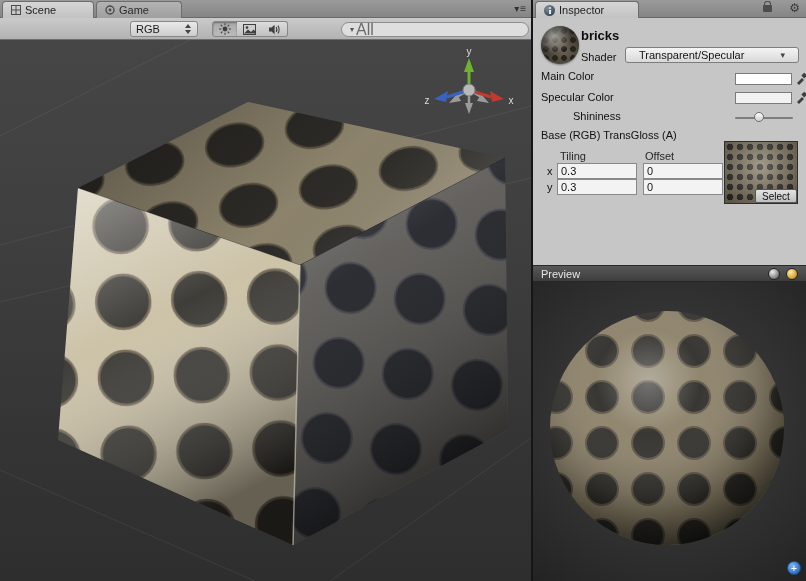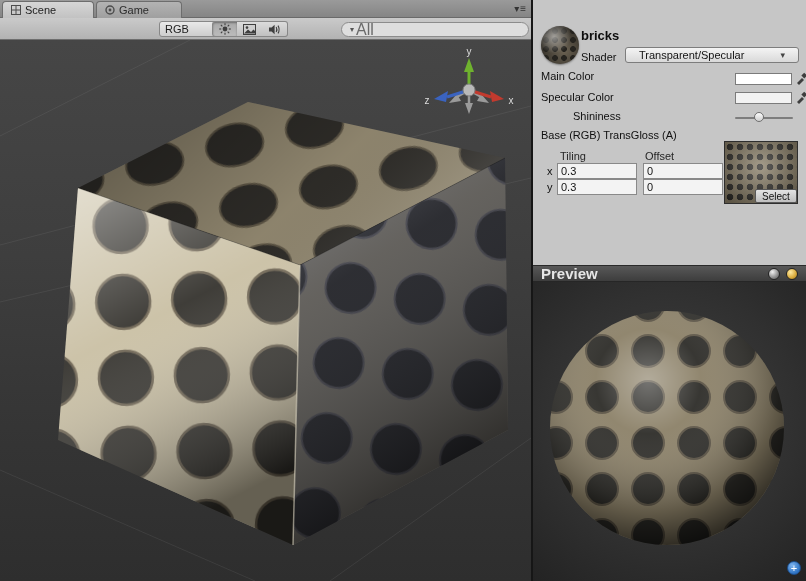--- a/index.html
+++ b/index.html
@@ -21,21 +21,21 @@
   .tab-scene { left:2px; width:92px; }
   .tab-game { left:96px; width:86px; }
   .panel-menu { position:absolute; right:4px; top:3px; font-size:10px; color:#333; letter-spacing:1px; cursor:pointer; }
 
   .toolbar { position:absolute; top:18px; left:0; right:0; height:22px;
     background:linear-gradient(#cacaca,#b2b2b2); border-bottom:1px solid #6e6e6e; }
   .dropdown { position:absolute; top:3px; height:16px; display:flex; align-items:center;
     justify-content:space-between; padding:0 5px; font-size:11px; color:#1c1c1c;
     background:linear-gradient(#e9e9e9,#cdcdcd); border:1px solid #878787; border-radius:3px; }
   .dd-textured { left:4px; width:120px; }
-  .dd-rgb { left:130px; width:68px;margin-left:29px; }
+  .dd-rgb { left:130px; width:68px; }
   .updown { display:inline-block; width:7px; height:10px; position:relative; }
   .updown::before { content:""; position:absolute; left:0; top:0; border-left:3.5px solid transparent;
     border-right:3.5px solid transparent; border-bottom:4px solid #444; }
   .updown::after { content:""; position:absolute; left:0; bottom:0; border-left:3.5px solid transparent;
     border-right:3.5px solid transparent; border-top:4px solid #444; }
   .tgl { position:absolute; top:3px; width:26px; height:16px; display:flex; align-items:center; justify-content:center;
     background:linear-gradient(#dcdcdc,#c0c0c0); border:1px solid #878787; }
   .tgl.pressed { background:linear-gradient(#a8a8a8,#bcbcbc); box-shadow:inset 0 1px 2px rgba(0,0,0,.35); }
   .btn-light { left:212px; border-radius:3px 0 0 3px; }
   .btn-skybox { left:237px; border-left:none; }
@@ -93,21 +93,21 @@
     background-image:radial-gradient(circle at 50% 40%, rgba(255,255,255,.25), rgba(0,0,0,.3) 90%),
       radial-gradient(circle at 5px 5px, #2c2a26 0 3px, rgba(0,0,0,0) 3.6px);
     background-size:100% 100%, 10px 10px; }
   .select-btn { position:absolute; left:222px; top:189px; width:42px; height:14px;
     background:linear-gradient(#e3e3e3,#bfbfbf); border:1px solid #585858; border-radius:2px;
     font-size:10px; color:#111; display:flex; align-items:center; justify-content:center; }
 
   .preview-header { position:absolute; left:0; right:0; top:265px; height:17px;
     background:linear-gradient(#585858,#3d3d3d); border-top:1px solid #2a2a2a; border-bottom:1px solid #262626;
     display:flex; align-items:center; padding:0 8px; gap:6px; }
-  .preview-title { font-size:15px; font-weight:bold; color:#e6e6e6; flex:1; }
+  .preview-title { font-size:11px; font-weight:normal; color:#e6e6e6; flex:1; }
   .ph-icon { width:12px; height:12px; border-radius:50%; border:1px solid #242424; }
   .ph-sphere { background:radial-gradient(circle at 35% 30%, #f0f0f0, #8b8b8b 60%, #4e4e4e); }
   .ph-light { background:radial-gradient(circle at 35% 32%, #ffeaa2, #d8a93a 60%, #8a671c); }
 
   .preview-area { position:absolute; left:0; right:0; top:282px; bottom:0;
     background:radial-gradient(circle at 50% 45%, #414141 0%, #303030 60%, #232323 100%); overflow:hidden; }
   .plus-btn { position:absolute; right:5px; bottom:6px; width:14px; height:14px; border-radius:50%;
     background:radial-gradient(circle at 35% 30%, #7db4ef, #2f74c4 70%); color:#fff; font-size:11px; line-height:13px;
     text-align:center; border:1px solid #1d4f8c; }
 
@@ -260,20 +260,30 @@
         <text x="6" y="58" text-anchor="middle" font-size="10" fill="#dcdcdc">z</text>
 
         <circle cx="48" cy="44" r="6" fill="#b9b9b9" stroke="#7e7e7e"></circle>
       </svg>
     </div>
   </div>
 
   <div class="divider"></div>
 
   <div class="pane-inspector">
+    <div class="tabstrip">
+      <div class="tab active tab-inspector">
+        <span class="info-icon"></span>
+        <span>Inspector</span>
+      </div>
+      <div class="lock"></div>
+      <div class="gear">
+        <span>⚙</span>
+      </div>
+    </div>
 
     <div class="mat-icon"></div>
     <div class="mat-name">bricks</div>
     <div class="insp-label" style="left:48px; top:51px;">Shader</div>
     <div class="shader-dd">
       <span>Transparent/Specular</span>
       <span class="dd-arr">▾</span>
     </div>
 
     <div class="insp-label" style="left:8px; top:70px;">Main Color</div>

